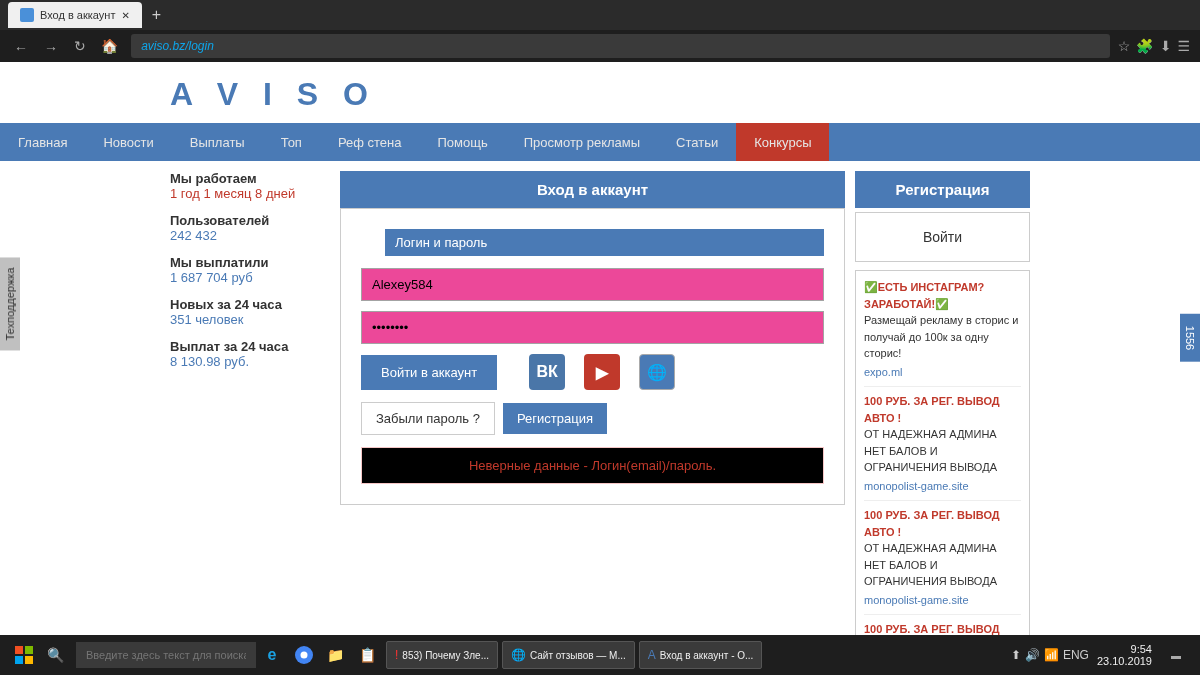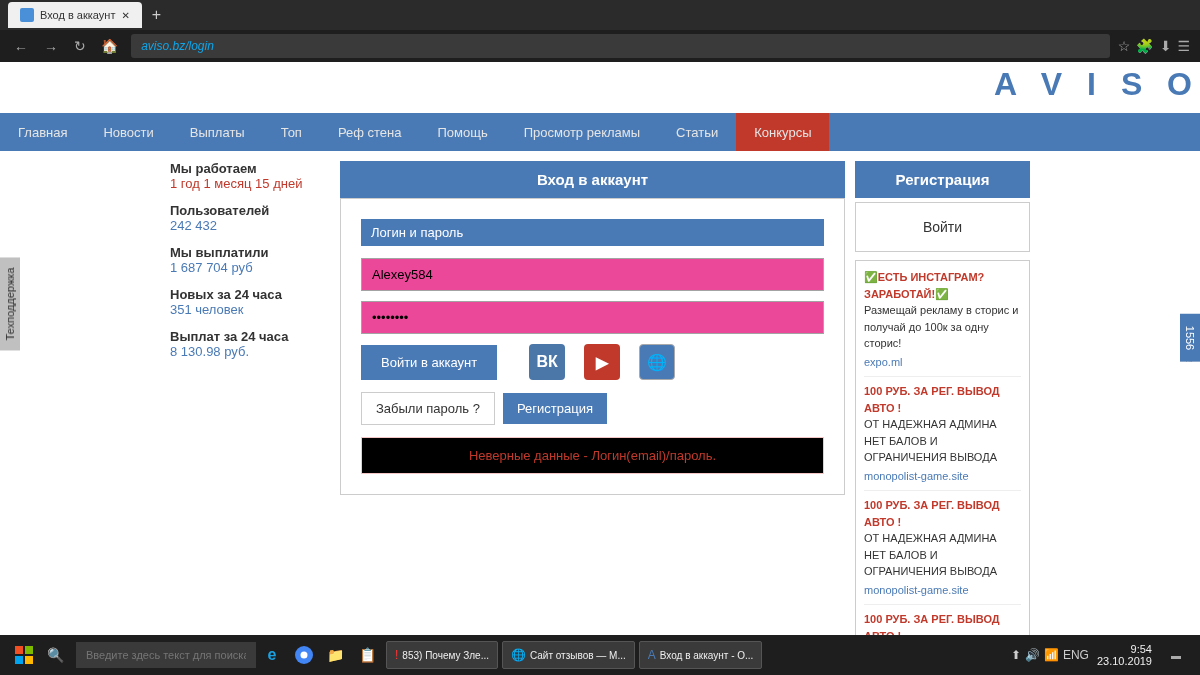--- a/index.html
+++ b/index.html
@@ -88,23 +88,22 @@
     }
 
     
     .page-content {
       background: #fff;
       min-height: 580px;
     }
 
     
     .site-header {
-      padding: 4px 0 10px 170px;
+      padding: 14px 0 10px 170px;
       background: #fff;
-      text-align: right;
     }
     .site-logo {
       font-size: 32px;
       font-weight: bold;
       letter-spacing: 8px;
       color: #4a7ab5;
     }
 
     
     .site-nav {
@@ -173,20 +172,21 @@
     .login-form-box {
       border: 1px solid #ccc;
       padding: 20px;
     }
     .form-section-title {
       background: #4a7ab5;
       color: #fff;
       padding: 6px 10px;
       font-size: 13px;
       margin-bottom: 12px;
+      margin-left: 24px;
     }
     .form-input {
       width: 100%;
       border: 1px solid #a3a3a3;
       padding: 8px 10px;
       font-size: 13px;
       margin-bottom: 10px;
       background: #ec4899;
     }
     .login-btn {
@@ -445,21 +445,21 @@
     <a class="nav-item active">Конкурсы</a>
   </nav>
 
   <div class="main-layout">
 
     <div class="left-sidebar">
       <div class="stat-block">
         <div class="stat-label">Мы работаем</div>
         <div class="stat-value">
           <span>1 год 1 месяц</span>
-          <span style="color:#c0392b">15 дней</span>
+          <span style="color:#c0392b">8 дней</span>
         </div>
       </div>
       <div class="stat-block">
         <div class="stat-label">Пользователей</div>
         <div class="stat-value">242 432</div>
       </div>
       <div class="stat-block">
         <div class="stat-label">Мы выплатили</div>
         <div class="stat-value">1 687 704 руб</div>
       </div>

